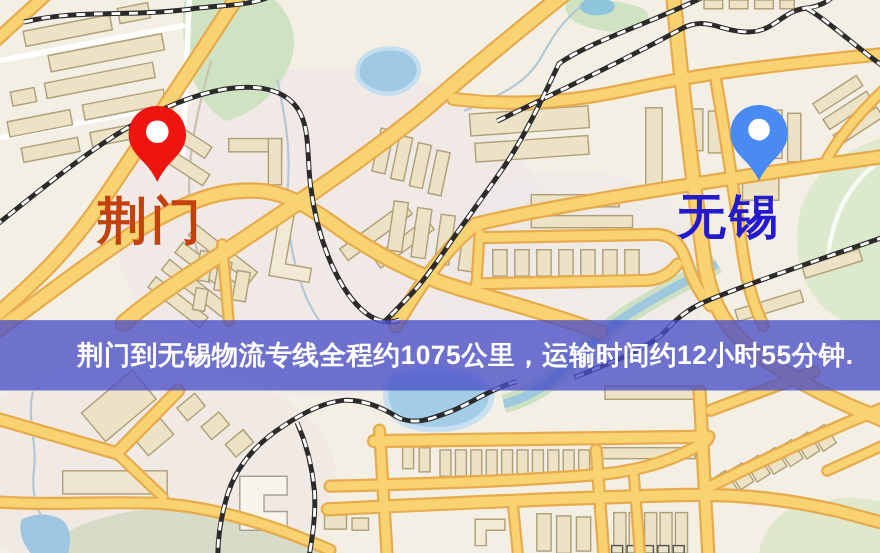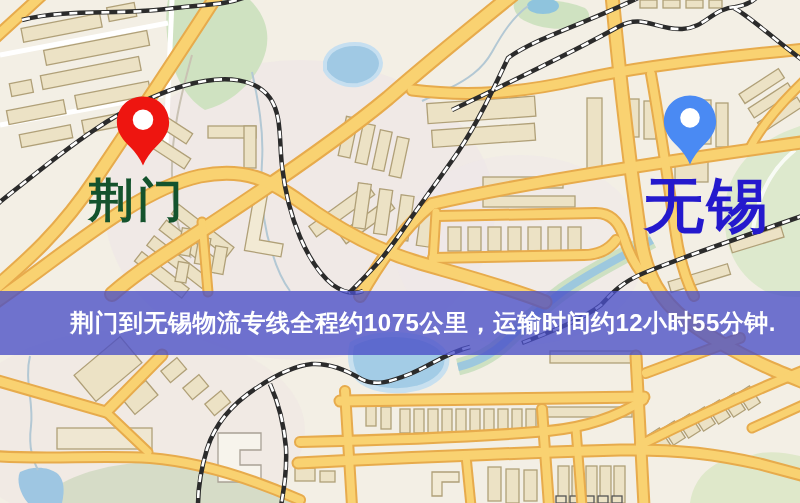--- a/index.html
+++ b/index.html
@@ -9,21 +9,21 @@
     -webkit-font-smoothing:antialiased;
   }
   #map-svg{position:absolute;left:0;top:0;width:800px;height:503px;display:block;}
   .pin{position:absolute;width:56px;height:74px;}
   .pin svg{display:block;width:100%;height:100%;}
   .city-label{
     position:absolute;font-weight:bold;line-height:1;
     letter-spacing:3px;white-space:nowrap;
   }
   #origin-label{left:88px;top:177px;font-size:46px;}
-  #destination-label{left:644px;top:176px;font-size:60px;}
+  #destination-label{left:616px;top:176px;font-size:44px;}
   #route-banner{
     position:absolute;left:0;top:291px;width:800px;height:64px;
     display:flex;align-items:center;box-sizing:border-box;padding-left:70px;
     font-size:24px;letter-spacing:0.5px;white-space:nowrap;
   }
 </style>
 </head>
 <body>
 
 <div id="stage">
@@ -284,20 +284,20 @@
     </svg>
   </div>
 
   <div class="pin" id="destination-pin" style="left:662px;top:93px;">
     <svg viewBox="0 0 60 78" xmlns="http://www.w3.org/2000/svg">
       <path d="M30,2 C14,2 2,14 2,30 C2,41 9,49 16,56 C22,62 27,69 30,76 C33,69 38,62 44,56 C51,49 58,41 58,30 C58,14 46,2 30,2 Z" fill="#4a8af3"></path>
       <circle cx="30" cy="26" r="10.5" fill="#ffffff"></circle>
     </svg>
   </div>
 
-  <div class="city-label" id="origin-label" style="color: #14532d;">荆门</div>
+  <div class="city-label" id="origin-label" style="color: #c2410c;">荆门</div>
   <div class="city-label" id="destination-label" style="color: rgb(36, 25, 205);">无锡</div>
 
   <div id="route-banner" style="background: rgba(73, 78, 199, 0.78); color: rgb(255, 255, 255); font-weight: bold;">
     <span>荆门到无锡物流专线全程约1075公里，运输时间约12小时55分钟.</span>
   </div>
 
 </div>
 
 </body></html>

